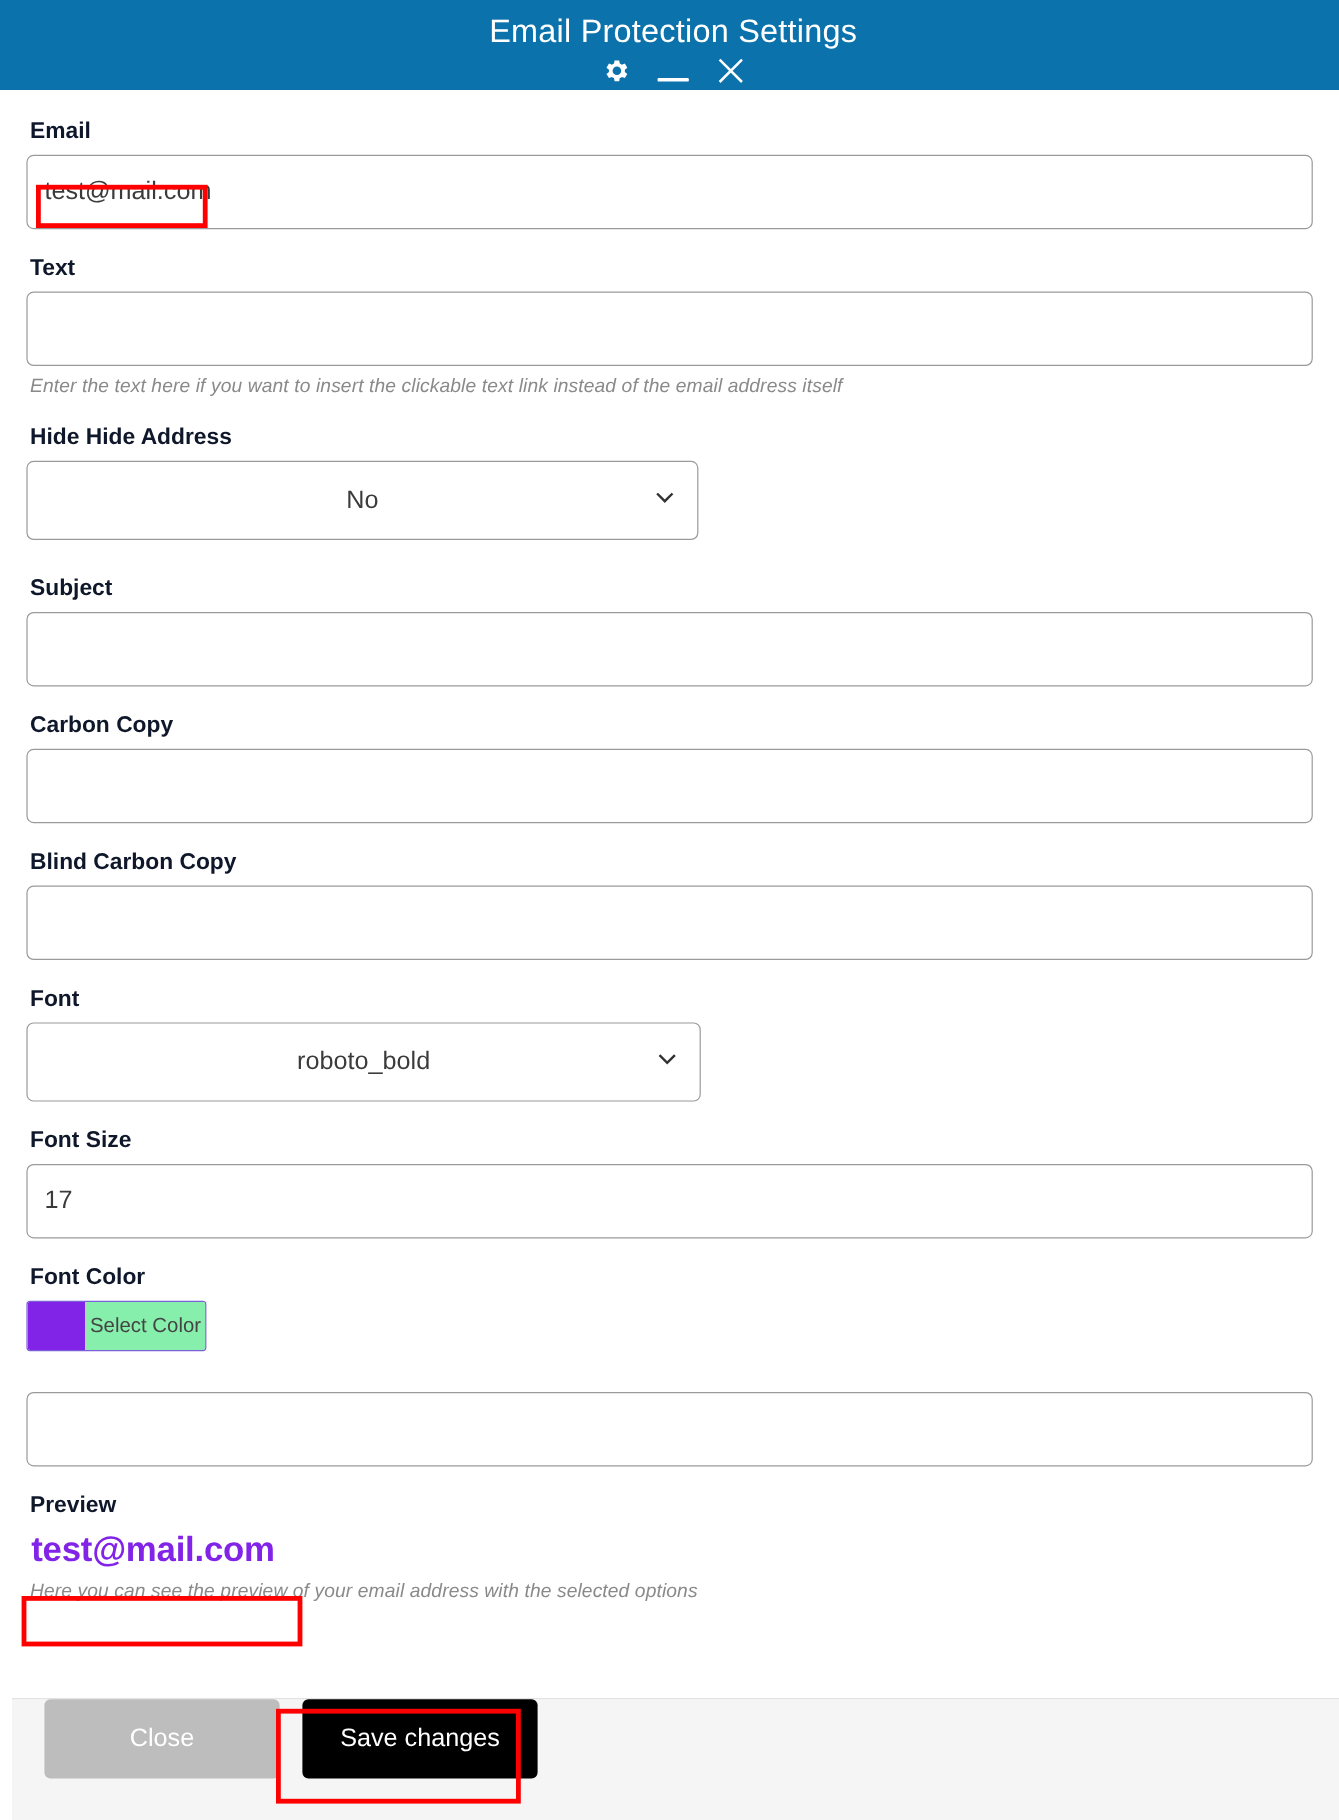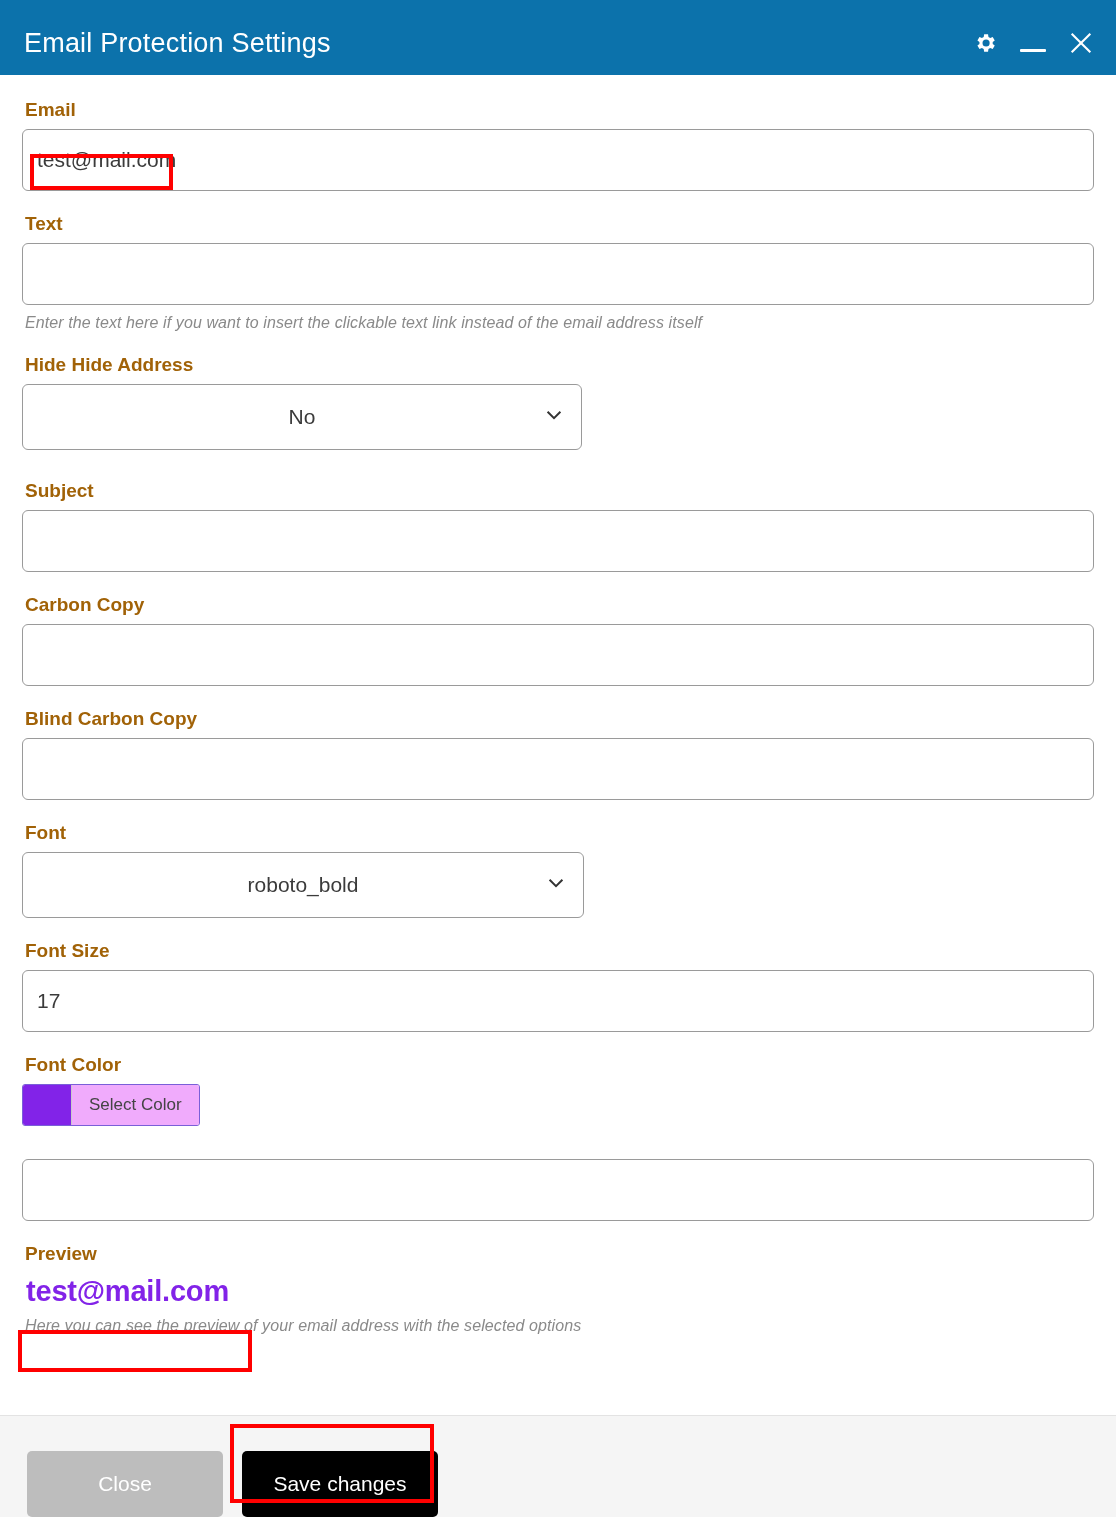--- a/index.html
+++ b/index.html
@@ -17,20 +17,21 @@
   }
 
   
   .titlebar {
     height: 75px;
     background: #0c72ab;
     display: flex;
     align-items: center;
     padding: 11px 18px 0 24px;
     position: relative;
+    flex-direction: column;
   }
   .titlebar-title {
     color: #ffffff;
     font-size: 27px;
     font-weight: 400;
     letter-spacing: 0.2px;
     flex: 1;
     white-space: nowrap;
   }
   .titlebar-actions {
@@ -60,21 +61,21 @@
   .form-body {
     padding: 24px 22px 0 22px;
     height: 1340px;
     overflow: hidden;
     position: relative;
   }
   .field { margin-bottom: 0; }
   .field-label {
     font-size: 19px;
     font-weight: 700;
-    color: #a16207;
+    color: #0f172a;
     display: block;
     margin: 0 0 8px 3px;
   }
   .input-box {
     width: 1072px;
     height: 62px;
     border: 1px solid #9a9a9a;
     border-radius: 6px;
     background: #ffffff;
     font-size: 21px;
@@ -133,49 +134,49 @@
     cursor: pointer;
     background: #f7f7f7;
   }
   .color-swatch {
     width: 48px;
     background: #8223e8;
   }
   .color-label {
     display: flex;
     align-items: center;
-    padding: 0 17px;
+    padding: 0 3px;
     font-size: 17px;
     color: #444;
-    background: #f0abfc;
+    background: #86efac;
     border-left: 1px solid #c9c9c9;
   }
 
   
   .preview-value {
     font-size: 29px;
     font-weight: 700;
     color: #8223e8;
     letter-spacing: -0.2px;
     line-height: 1.15;
     display: inline-block;
     margin: 2px 0 0 4px;
   }
 
   
   .footer {
     position: absolute;
-    left: 0;
+    left: 10px;
     right: 0;
     bottom: 0;
     height: 102px;
     background: #f5f5f5;
     border-top: 1px solid #e3e3e3;
     display: flex;
-    align-items: flex-end;
+    align-items: flex-start;
     padding-left: 27px;
     gap: 19px;
   }
   .btn {
     border: none;
     border-radius: 5px;
     font-size: 21px;
     font-family: "Liberation Sans", sans-serif;
     cursor: pointer;
     height: 66px;

